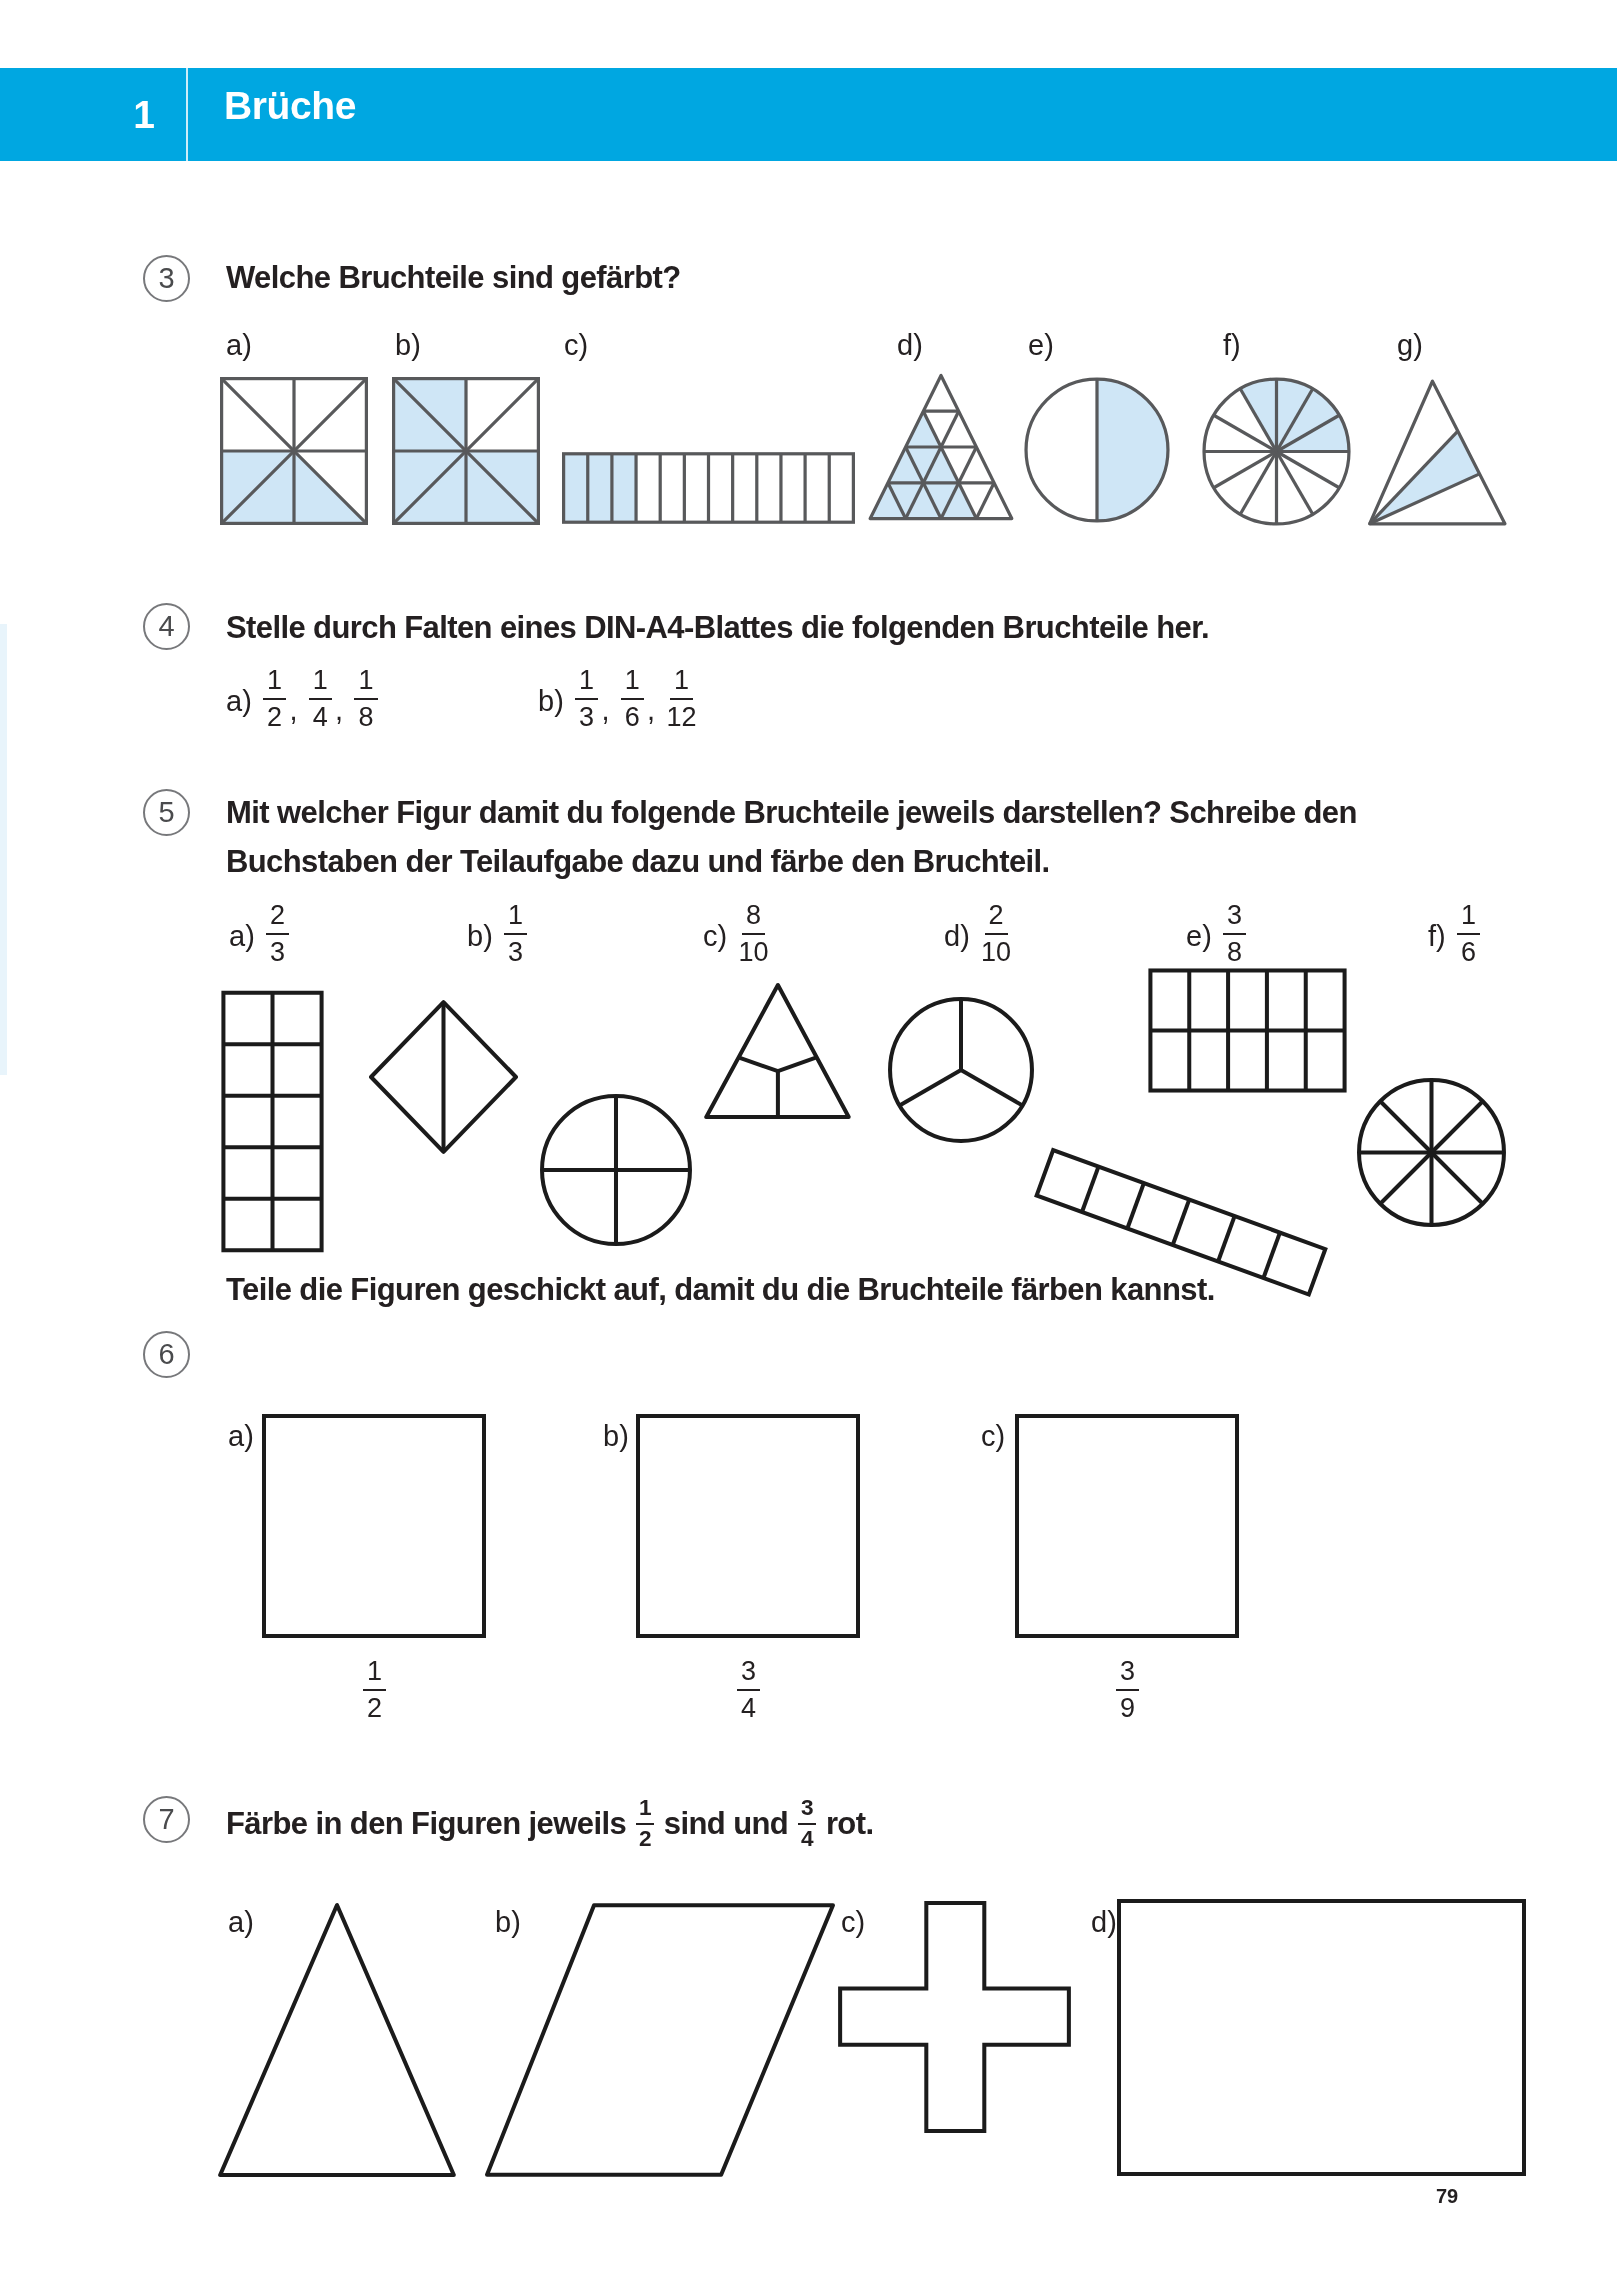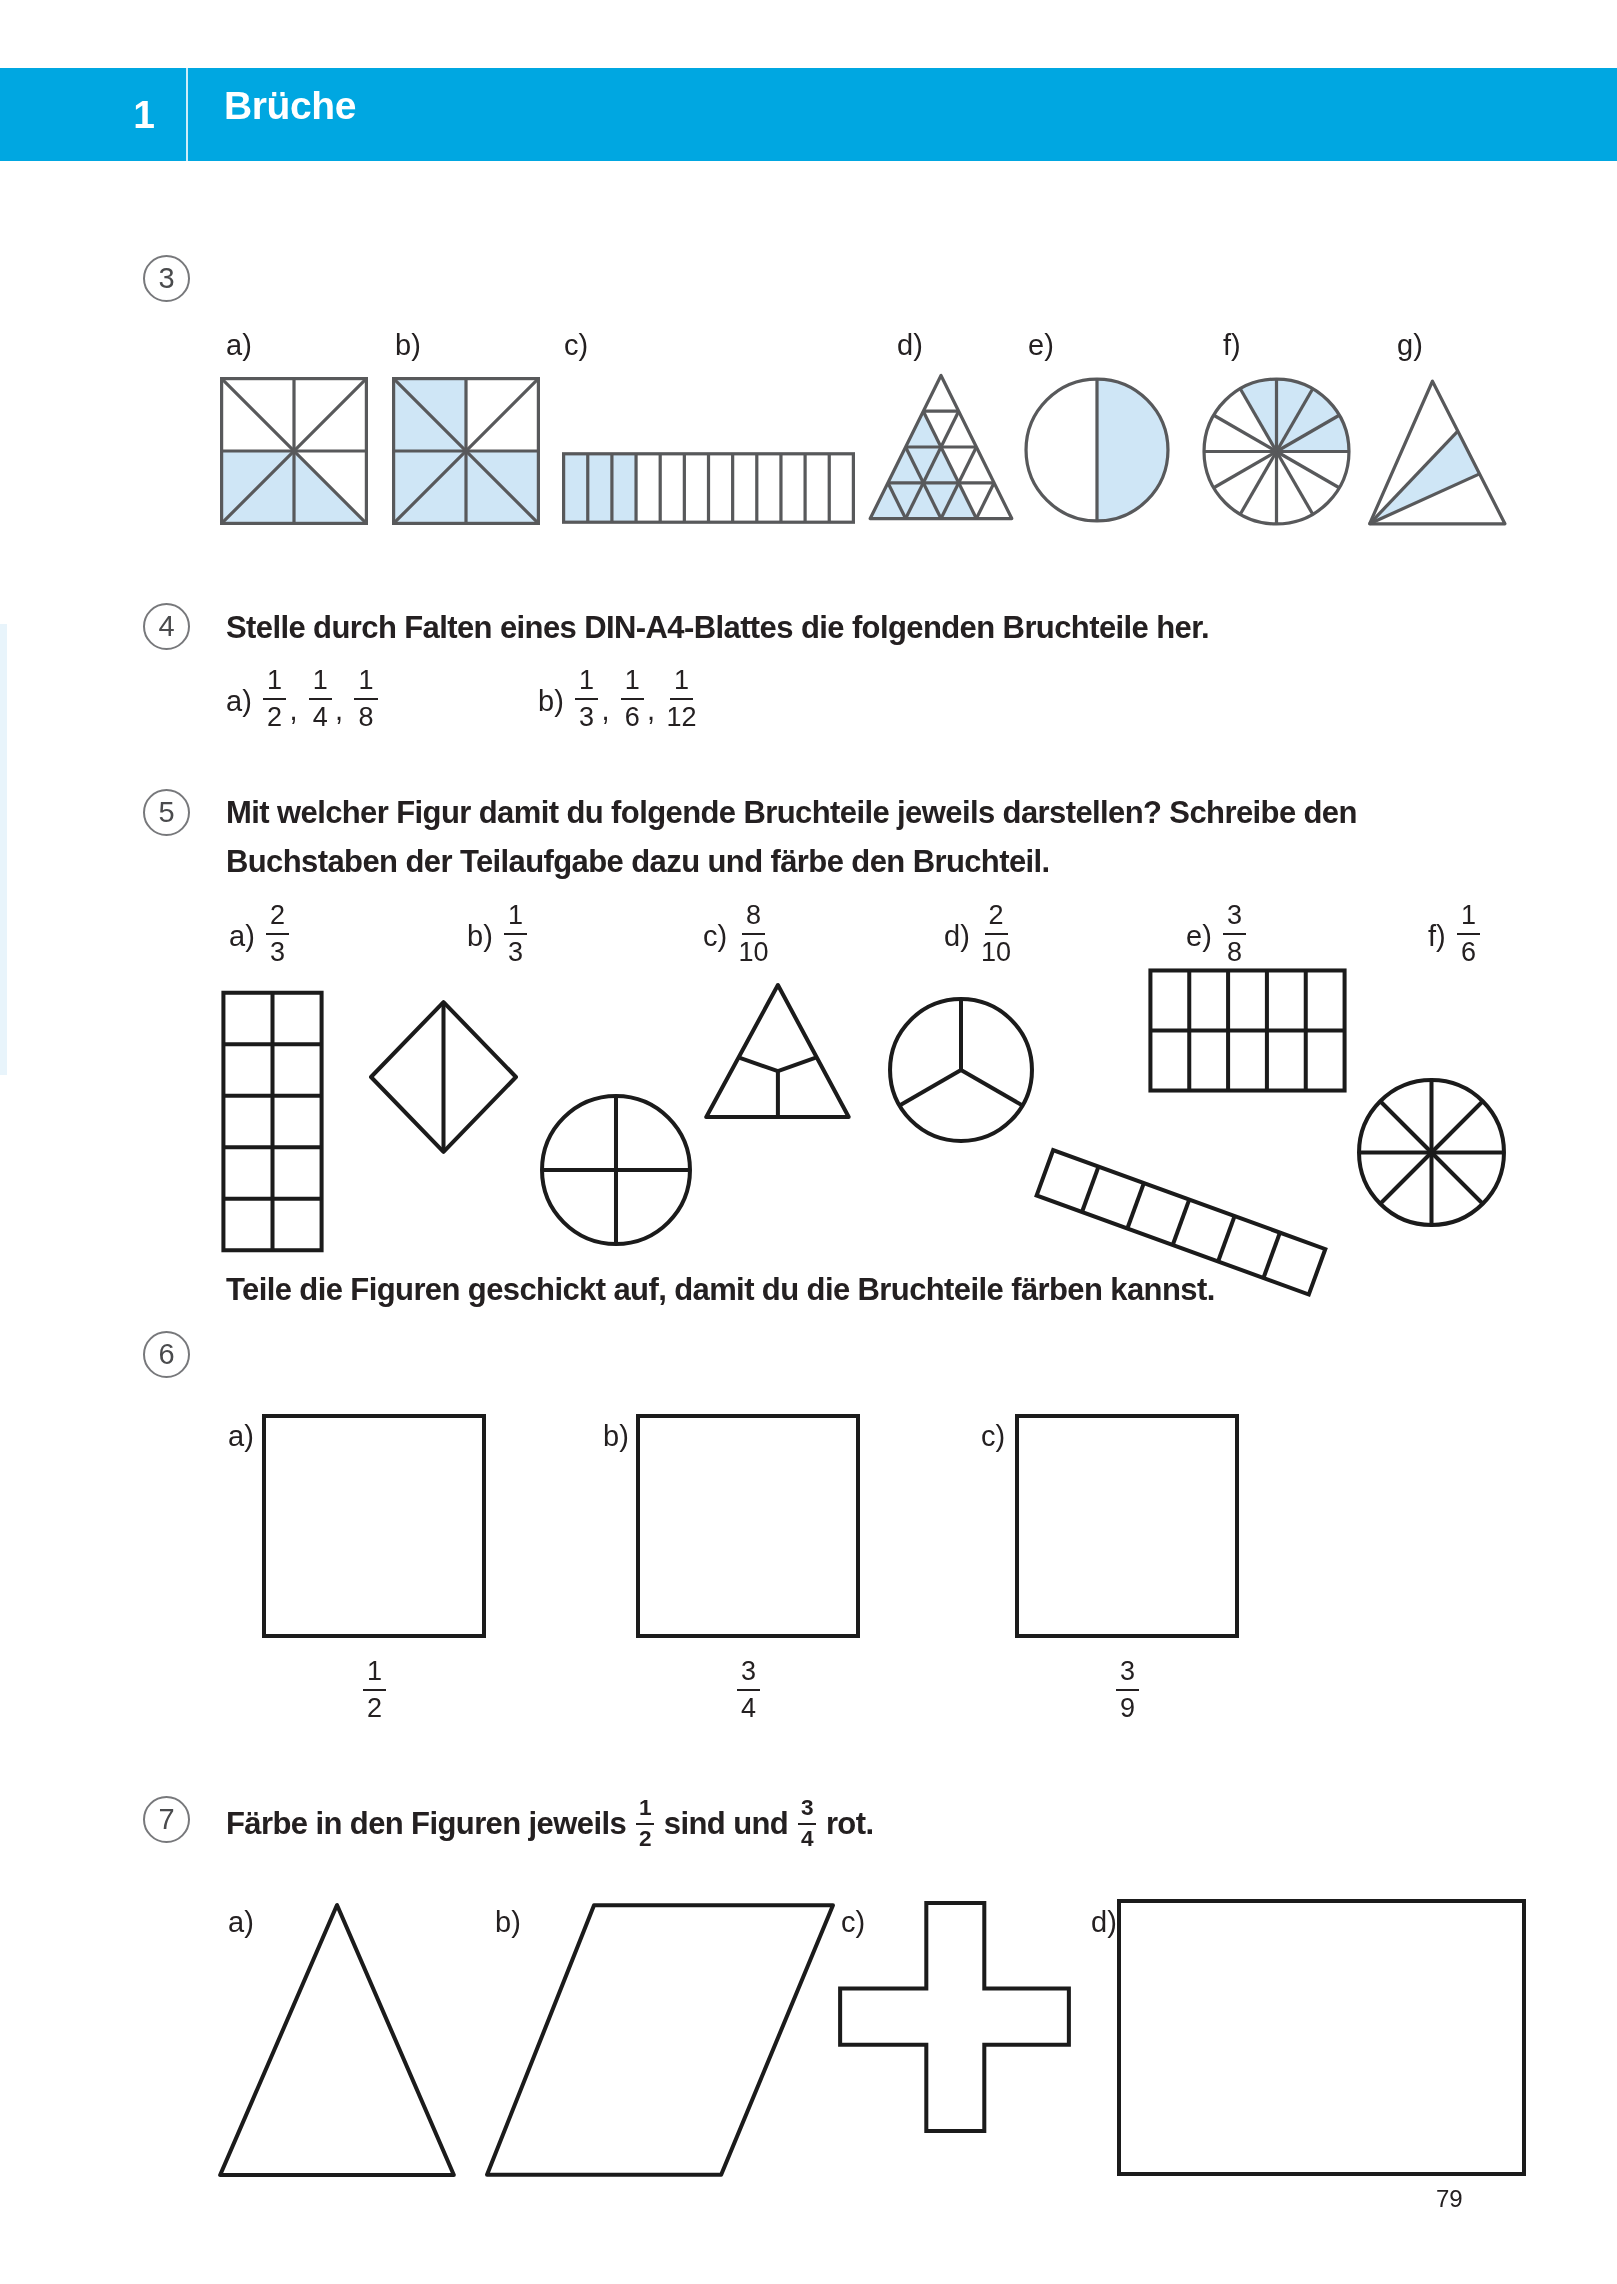--- a/index.html
+++ b/index.html
@@ -34,38 +34,39 @@
   .square6{position:absolute;width:224px;height:224px;border:4px solid #1b1b1b;box-sizing:border-box;}
   .centerfrac{position:absolute;width:73px;display:flex;justify-content:center;}
 
   .ex7heading{position:absolute;display:flex;align-items:center;gap:9.7px;font-size:31px;
         font-weight:bold;letter-spacing:-0.6px;text-align:right;}
   .frac.small .num{font-size:22.6px;padding:0 3.2px 3.2px;border-bottom-width:2.4px;}
   .frac.small .den{font-size:22.6px;padding-top:3.2px;}
   .frac.small{font-weight:bold;}
 
   .rect7{position:absolute;left:1117px;top:1899px;width:409px;height:277px;border:4px solid #1b1b1b;box-sizing:border-box;}
-  .pageno{position:absolute;left:1436px;top:2185px;font-size:24px;font-weight:normal;}
+  .pageno{position:absolute;left:1436px;top:2185px;font-size:20px;font-weight:bold;}
 </style>
 </head>
 <body>
 
 <div class="page">
 
   <div class="header">
     <div class="chnum">1</div>
     <div class="divider"></div>
     <div class="chtitle">Brüche</div>
   </div>
 
   <div class="sidetab"></div>
 
   <div class="exnum" style="left:143px;top:255px">
       <span>3</span>
     </div>
+  <div class="heading" style="left:226px;top:259px">Welche Bruchteile sind gefärbt?</div>
 
   <div class="plabel" style="left:226px;top:329px">a)</div>
   <div class="plabel" style="left:395px;top:329px">b)</div>
   <div class="plabel" style="left:564px;top:329px">c)</div>
   <div class="plabel" style="left:897px;top:329px">d)</div>
   <div class="plabel" style="left:1028px;top:329px">e)</div>
   <div class="plabel" style="left:1223px;top:329px">f)</div>
   <div class="plabel" style="left:1397px;top:329px">g)</div>
 
   <svg class="fig" style="left:220px;top:377px" width="148" height="148" viewBox="0 0 184 184">

